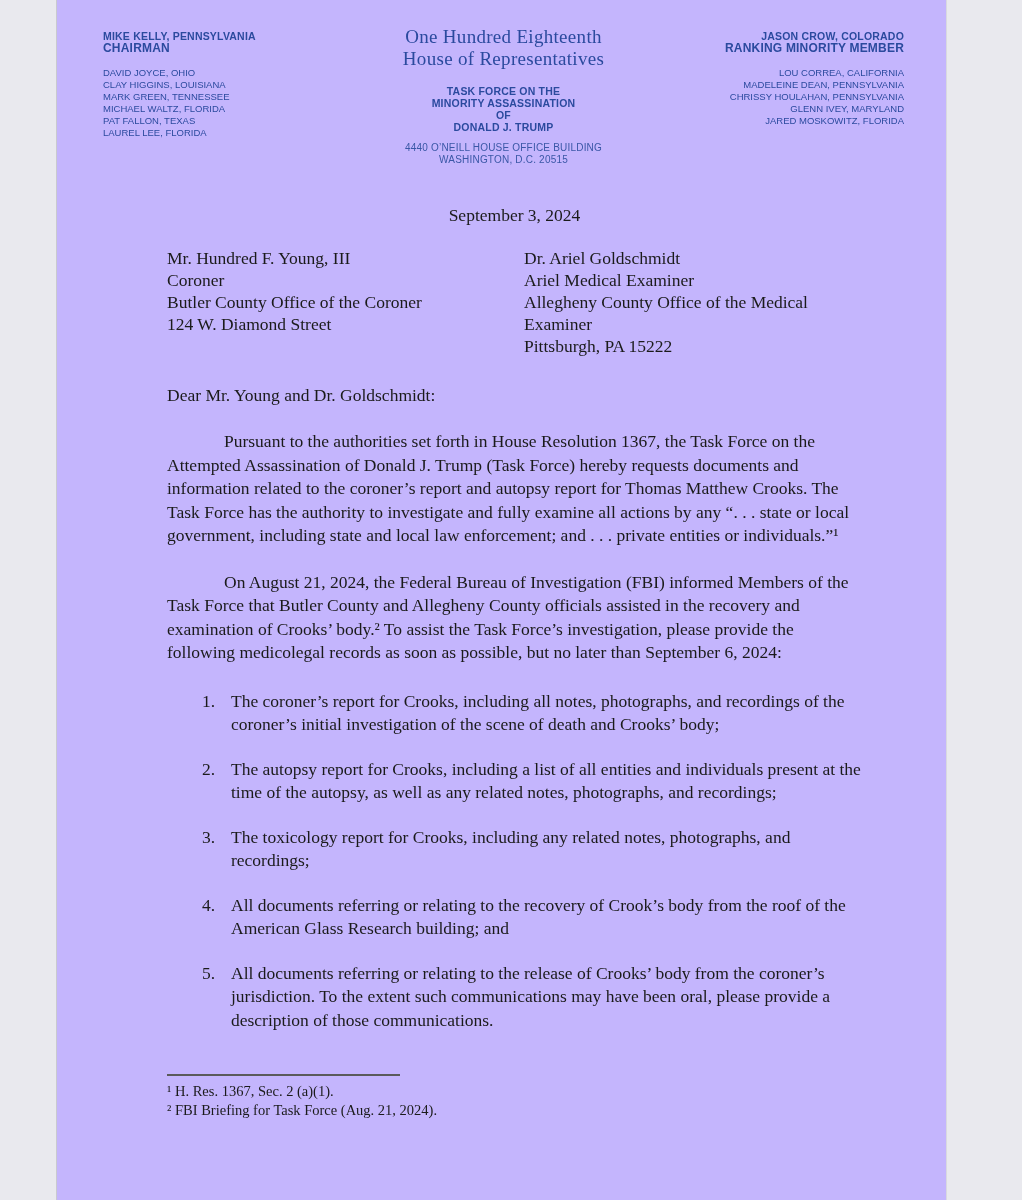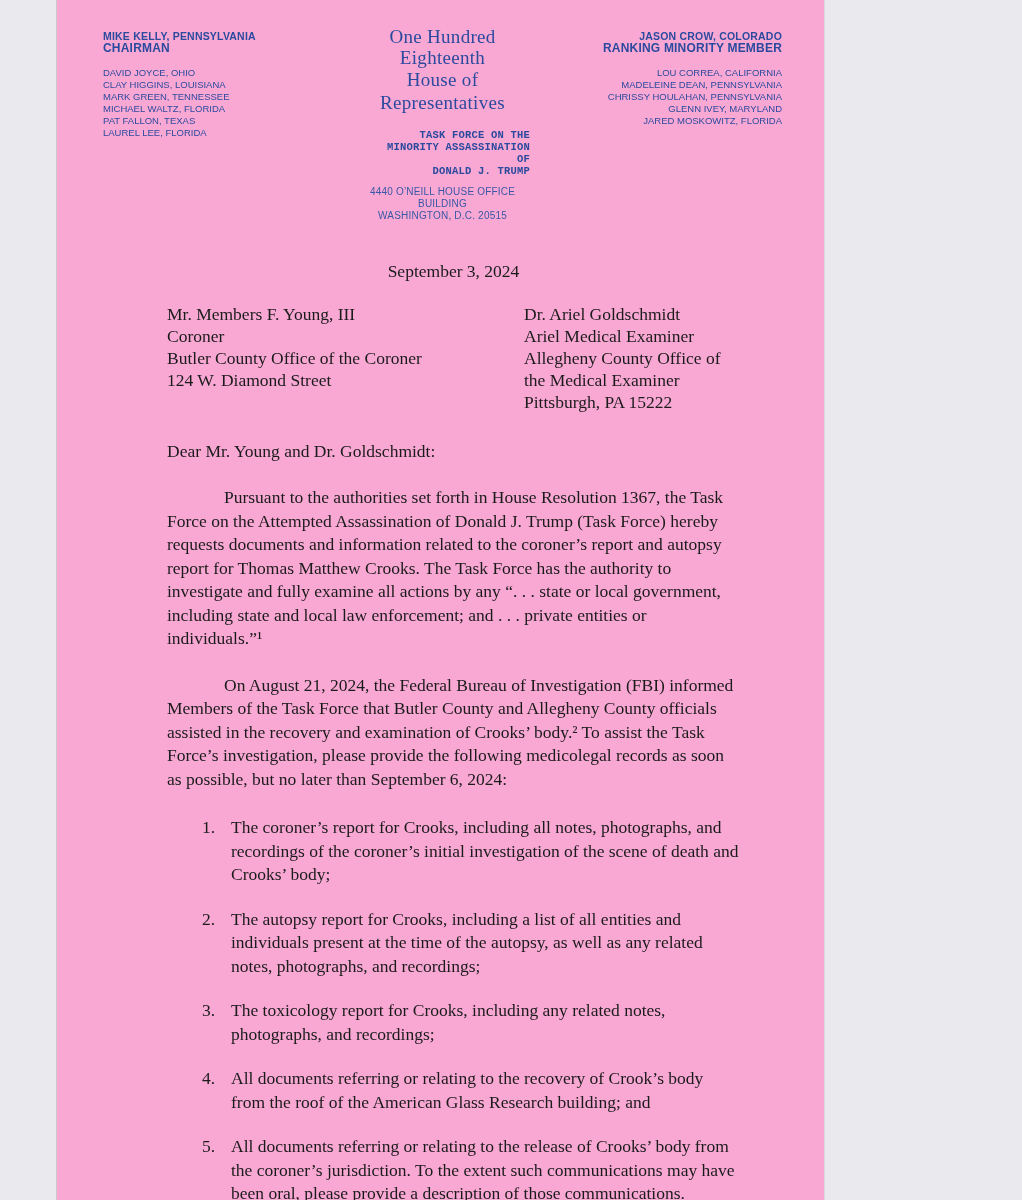--- a/index.html
+++ b/index.html
@@ -9,23 +9,23 @@
     height: 1200px;
     background: #e9e9ee;
     font-family: "Liberation Serif", serif;
     color: #1b1b1b;
     -webkit-font-smoothing: antialiased;
   }
   .page {
     position: absolute;
     left: 56px;
     top: 0;
-    width: 769px;
+    width: 891px;
     height: 1200px;
-    background: #f9a8d4;
+    background: #c4b5fd;
     border-left: 1px solid #c9c9cf;
     border-right: 1px solid #d9d9df;
     box-sizing: border-box;
     overflow: hidden;
   }
   
   .letterhead {
     display: grid;
     grid-template-columns: 252px 1fr 252px;
     padding: 26px 42px 0 46px;
@@ -38,26 +38,25 @@
   .lh-name  { font-size: 10.5px; font-weight: bold; letter-spacing: 0.2px; line-height: 13px; }
   .lh-title { font-size: 12px;  font-weight: bold; letter-spacing: 0.2px; line-height: 11px; }
   .lh-members { margin-top: 13px; }
   .lh-member  { font-size: 9.5px; line-height: 12px; font-weight: 500; }
   .lh-center { text-align: center; }
   .lh-session  { font-size: 19px; line-height: 21px; letter-spacing: 0.3px; }
   .lh-congress { font-size: 30px; line-height: 31px; letter-spacing: 0.3px; }
   .lh-chamber  { font-size: 19px; line-height: 23px; letter-spacing: 0.3px; }
   .lh-taskforce {
     margin-top: 15px;
-    font-family: Liberation Mono, monospace;
+    font-family: Liberation Sans, sans-serif;
     font-weight: bold;
     font-size: 10.5px;
     line-height: 12px;
     letter-spacing: 0.2px;
-    text-align: right;
   }
   .lh-address {
     margin-top: 9px;
     font-family: "Liberation Sans", sans-serif;
     font-size: 10px;
     line-height: 12px;
     letter-spacing: 0.2px;
     color: #3a57a6;
   }
   
@@ -151,21 +150,21 @@
     </div>
 
   </div>
 
   <div class="letter">
 
     <div class="date-line">September 3, 2024</div>
 
     <div class="recipients">
       <div class="recipient">
-        <div>Mr. Members F. Young, III</div>
+        <div>Mr. Hundred F. Young, III</div>
         <div>Coroner</div>
         <div>Butler County Office of the Coroner</div>
         <div>124 W. Diamond Street</div>
       </div>
       <div class="recipient">
         <div>Dr. Ariel Goldschmidt</div>
         <div>Ariel Medical Examiner</div>
         <div>Allegheny County Office of the Medical Examiner</div>
         <div>Pittsburgh, PA 15222</div>
       </div>

